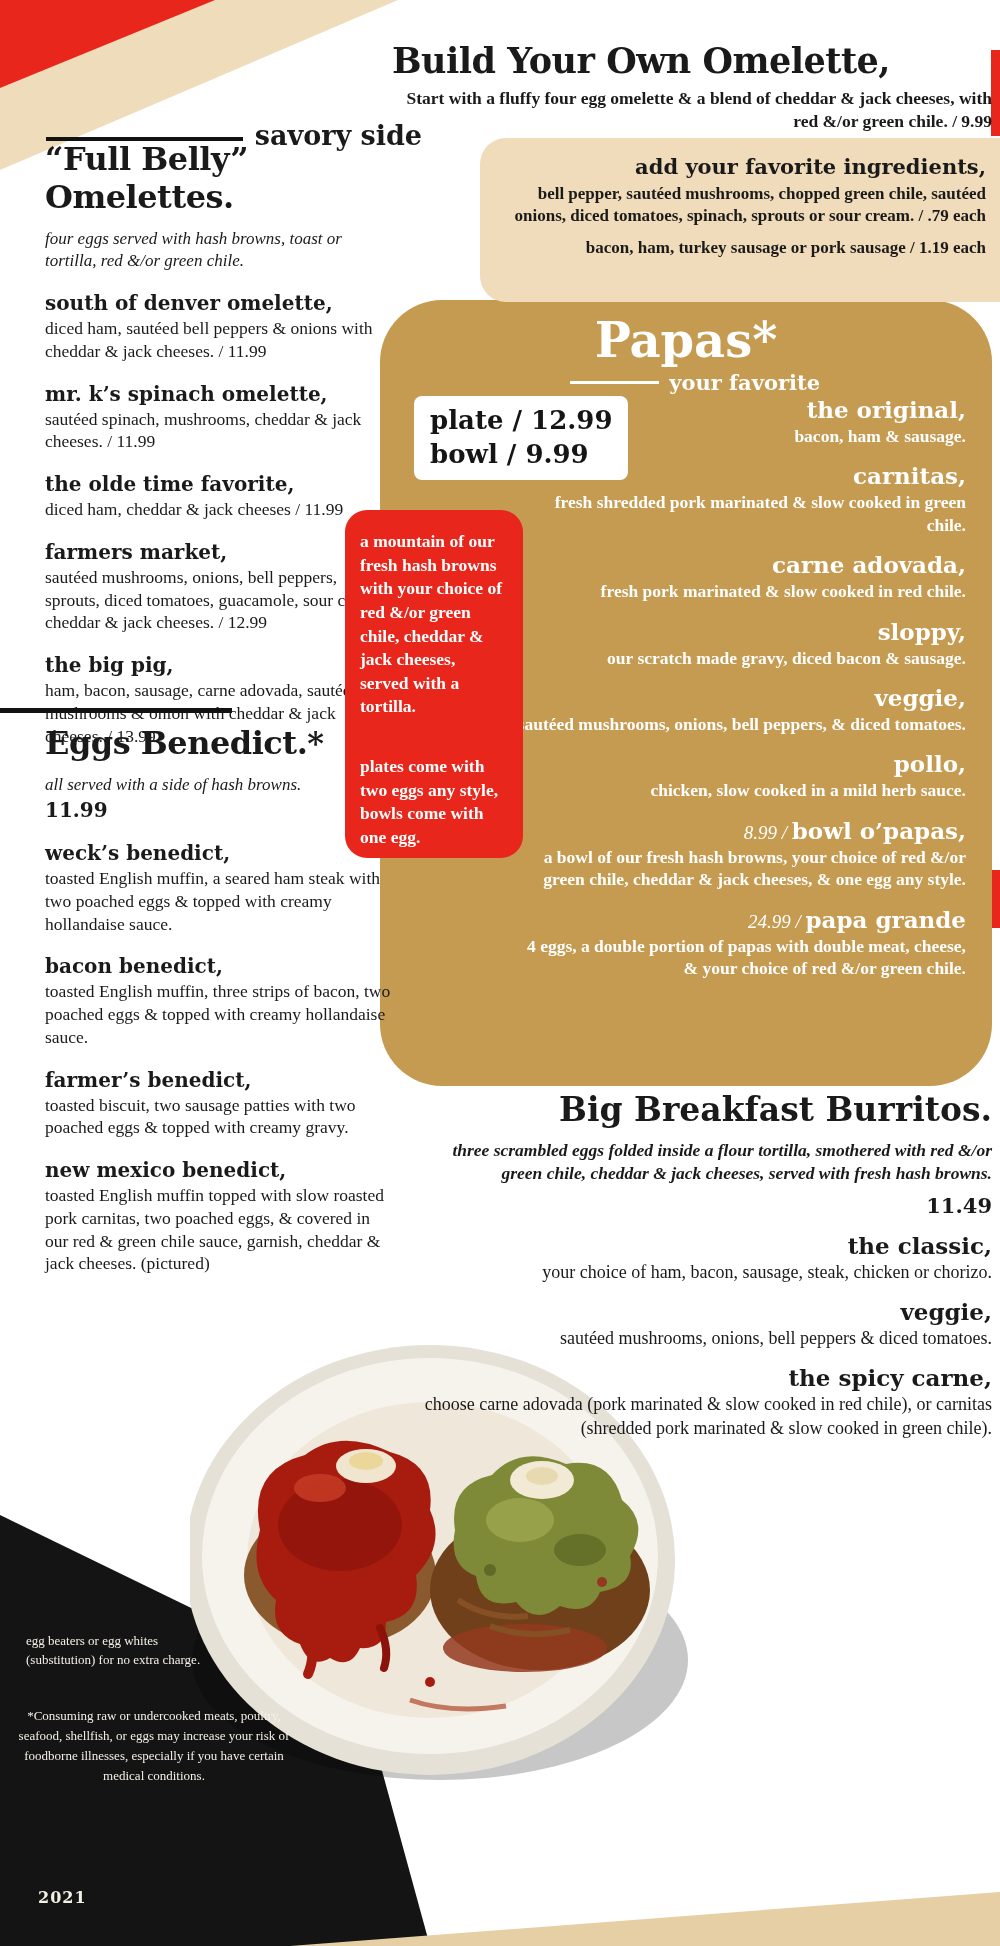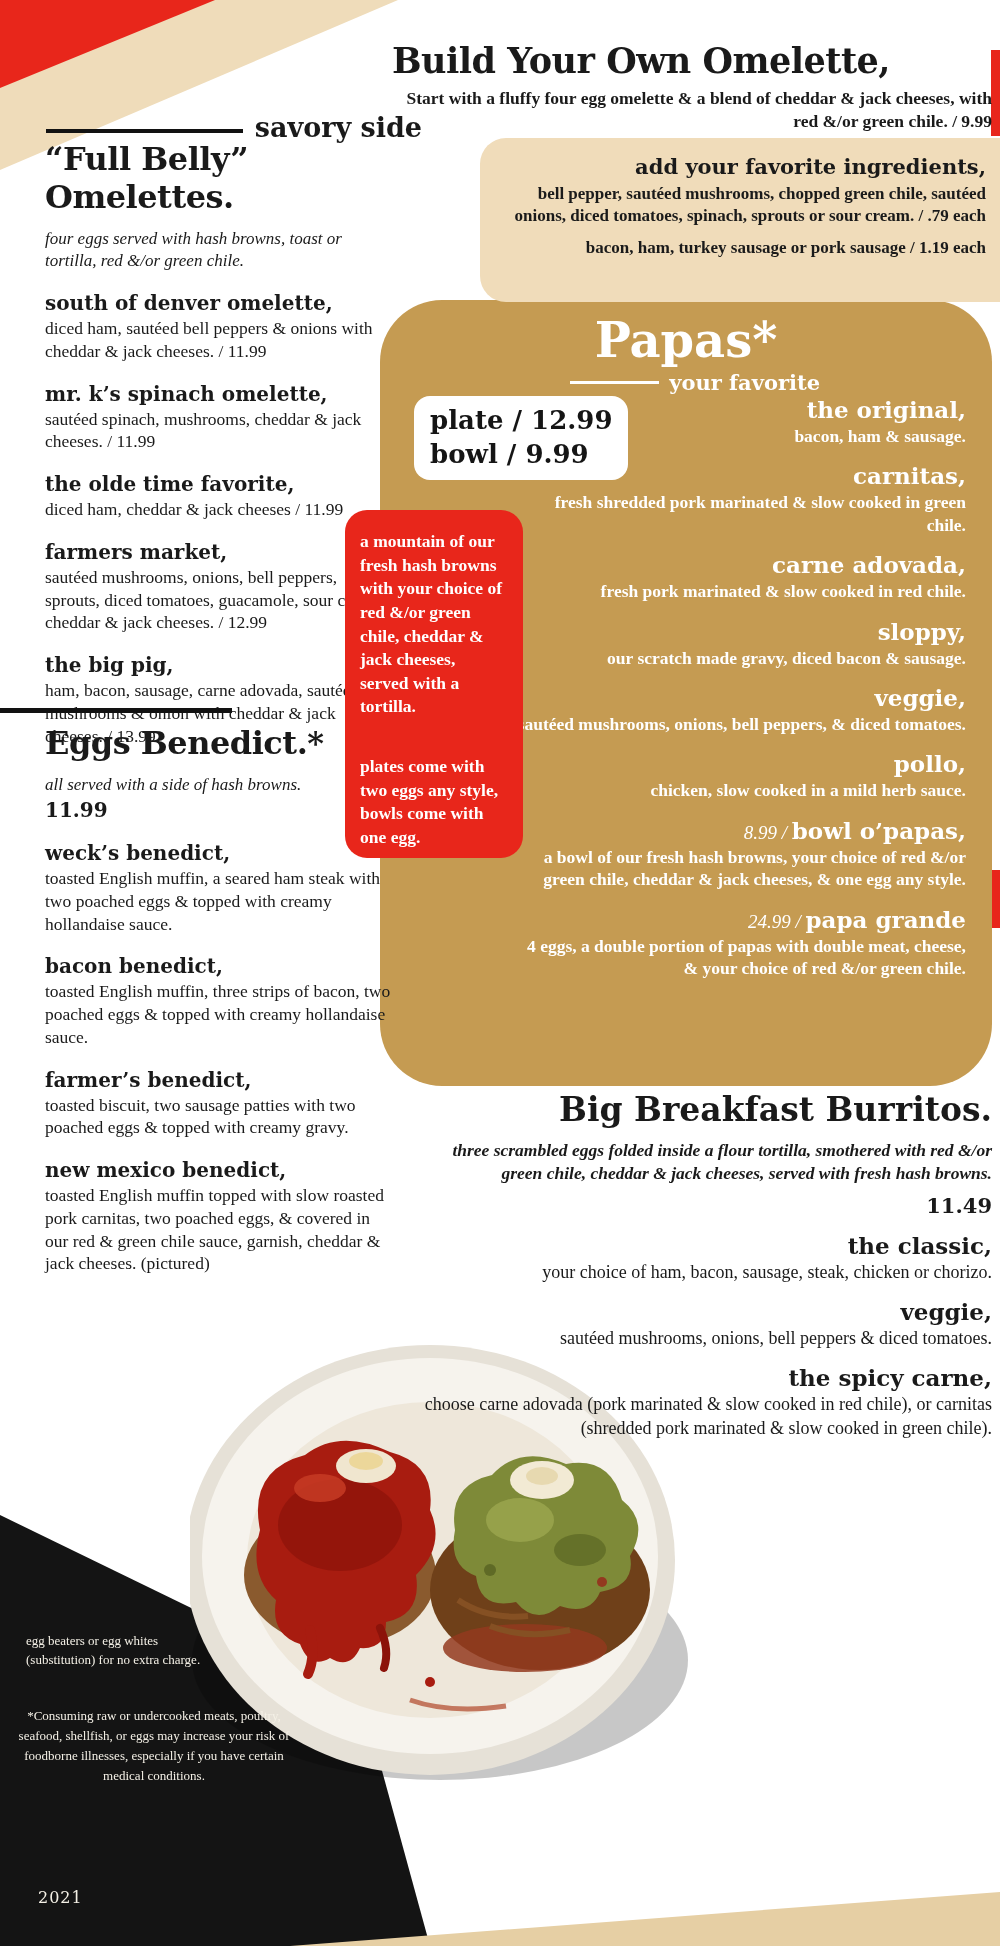--- a/index.html
+++ b/index.html
@@ -16,21 +16,21 @@
   .red-edge-top { right:0; top:50px; width:9px; height:86px; background:#e8261b; z-index:2; }
   .red-edge-mid { right:0; top:870px; width:9px; height:58px; background:#e8261b; z-index:2; }
   .black-corner { left:0; top:1515px; width:430px; height:431px; background:#141414;
                   clip-path:polygon(0 0,83.7% 40.6%,100% 100%,0 100%); z-index:1; }
   .tan-bottom { left:290px; top:1892px; width:710px; height:54px; background:#e6cfa4;
                 clip-path:polygon(100% 0,100% 100%,0 100%); z-index:2; }
 
   
   .breakfast-title { position:absolute; left:44px; top:26px; z-index:4;
     font-family:"DejaVu Serif", serif; font-weight:700; font-size:68px; letter-spacing:-1px; color:#121212; }
-  .savory-row { position:absolute; left:46px; top:104px; width:376px; z-index:4;
+  .savory-row { position:absolute; left:46px; top:112px; width:376px; z-index:4;
     display:flex; align-items:center; }
   .savory-row .rule { flex:1; height:4px; background:#121212; margin-top:14px; }
   .savory-row .label { font-family:"DejaVu Serif", serif; font-weight:700; font-size:27px; margin-left:12px; margin-top:8px; }
 
   .build { position:absolute; left:392px; top:40px; width:600px; z-index:4; }
   .build .title { font-family:"DejaVu Serif", serif; font-weight:700; font-size:35px; text-align:left; letter-spacing:-0.5px; }
   .build .desc { font-size:17.5px; line-height:1.3; text-align:right; margin-top:6px; font-weight:600; }
 
   
   .section-title { font-family:"DejaVu Serif", serif; font-weight:700; font-size:32px; letter-spacing:-0.5px; }
@@ -53,21 +53,21 @@
   .add-box .desc2 { font-size:17px; line-height:1.3; margin-top:10px; font-weight:700; }
 
   
   .papas { position:absolute; left:380px; top:300px; width:612px; height:786px; z-index:2;
     background:#c59b52; border-radius:62px; color:#fff; }
   .papas .title { text-align:center; font-family:"DejaVu Serif", serif; font-weight:700; font-size:48px; padding-top:12px; }
   .papas .fav-row { display:flex; align-items:center; width:250px; margin:2px 0 0 190px; }
   .papas .fav-row .rule { flex:1; height:3px; background:#fff; }
   .papas .fav-row .label { font-family:"DejaVu Serif", serif; font-weight:700; font-size:21px; margin-left:10px; }
   .price-box { position:absolute; left:34px; top:96px; background:#fff; color:#151515;
-    padding:8px 16px; border-radius:16px; font-family:"DejaVu Serif", serif; font-weight:700; font-size:26px; line-height:1.3; }
+    padding:8px 16px; border-radius:8px; font-family:"DejaVu Serif", serif; font-weight:700; font-size:26px; line-height:1.3; }
   .p-list { position:absolute; right:26px; top:96px; width:452px; text-align:right; }
   .p-item { margin-bottom:15px; }
   .p-name { font-family:"DejaVu Serif", serif; font-weight:700; font-size:23px; }
   .p-name .pfx { font-family:"Liberation Serif", serif; font-style:italic; font-weight:400; font-size:19px; }
   .p-desc { font-size:17.5px; line-height:1.28; margin-top:2px; font-weight:600; }
 
   
   .hash-note { position:absolute; left:345px; top:510px; width:178px; height:348px; z-index:4;
     background:#e8261b; border-radius:22px; color:#fff; padding:20px 15px; font-size:17.5px; line-height:1.35; font-weight:600; }
   .hash-note .p2 { margin-top:36px; }
@@ -81,21 +81,21 @@
   .b-name { font-family:"DejaVu Serif", serif; font-weight:700; font-size:23px; }
   .b-desc { font-size:18px; line-height:1.3; margin-top:2px; }
 
   
   .photo { position:absolute; left:190px; top:1230px; width:530px; height:580px; z-index:3; }
 
   
   .note1 { position:absolute; left:26px; top:1632px; width:192px; z-index:5; color:#f4f0e6; font-size:13px; line-height:1.45; }
   .note2 { position:absolute; left:14px; top:1706px; width:280px; z-index:5; color:#f4f0e6; font-size:13px; line-height:1.55; text-align:center; }
   .year { position:absolute; left:38px; top:1888px; z-index:5; color:#f4f0e6;
-    font-family:"DejaVu Serif", serif; font-weight:400; font-size:16px; letter-spacing:1px; }
+    font-family:"DejaVu Serif", serif; font-weight:700; font-size:16px; letter-spacing:1px; }
 </style>
 </head>
 <body>
 
 <div class="page">
 
   <div class="shape tan-top"></div>
   <div class="shape red-corner"></div>
   <div class="shape red-edge-top"></div>
   <div class="shape red-edge-mid"></div>

